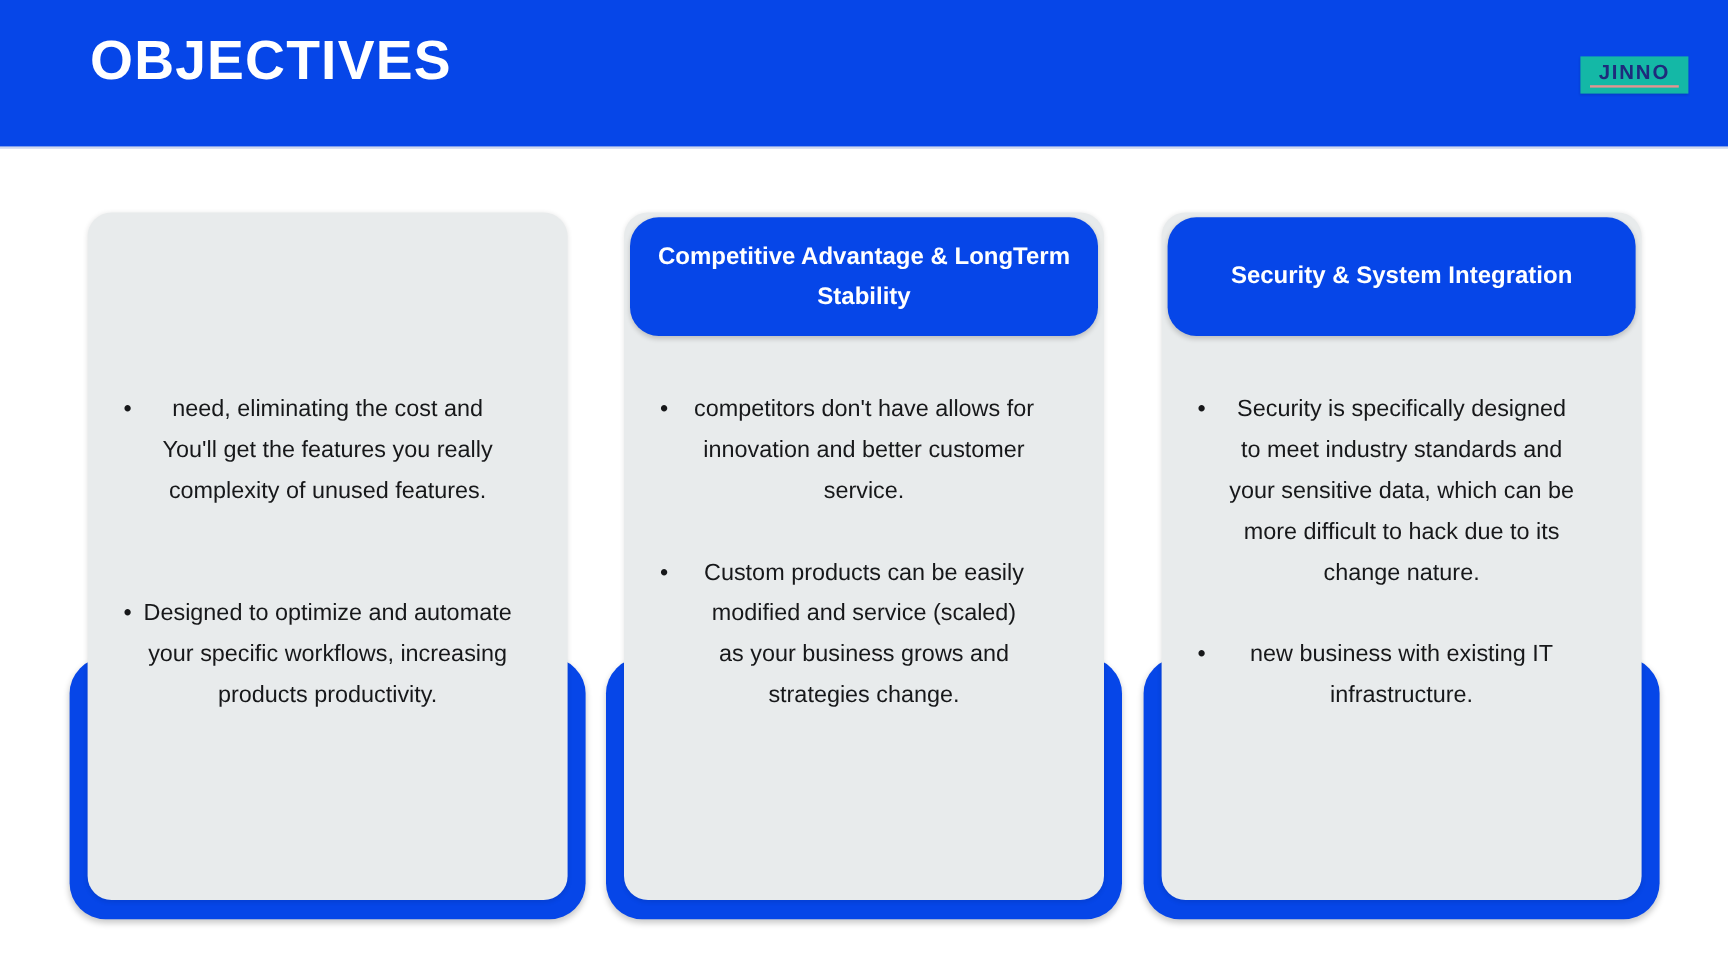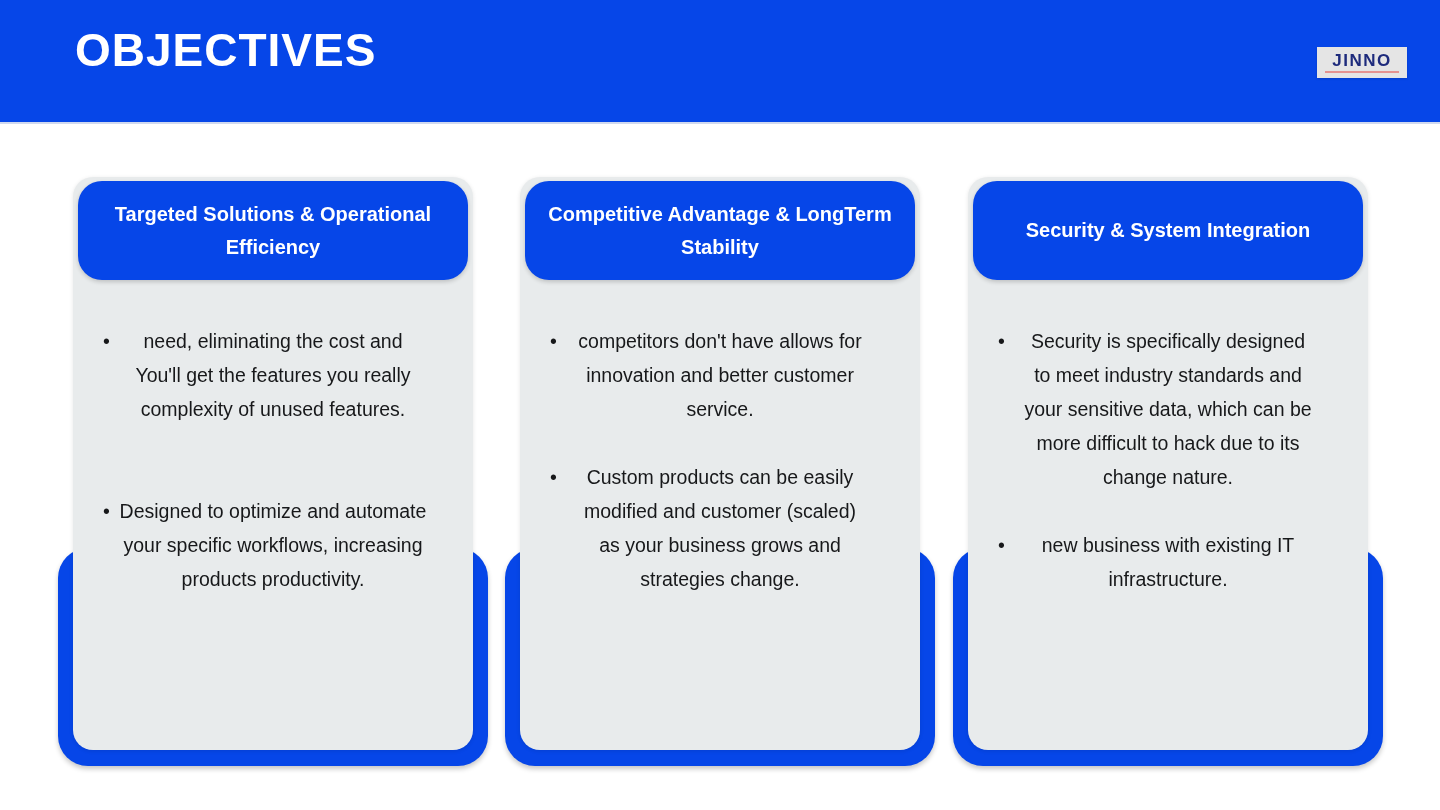--- a/index.html
+++ b/index.html
@@ -23,21 +23,21 @@
     background:var(--accent);
     box-shadow:0 2px 0 rgba(150,170,220,0.45);
   }
   .page-title{
     position:absolute;left:75px;top:0;height:100px;
     display:flex;align-items:center;
     color:#ffffff;font-size:46px;font-weight:800;letter-spacing:1px;
   }
   .logo{
     position:absolute;right:33px;top:47px;width:90px;height:31px;
-    background:#e5e5e5;
+    background:#14b8a6;
     display:flex;flex-direction:column;align-items:center;justify-content:center;
     box-shadow:0 1px 2px rgba(0,0,0,0.15);
   }
   .logo-text{
     color:var(--logo-navy);font-size:17px;font-weight:bold;
     letter-spacing:1.5px;line-height:1;
   }
   .logo-underline{
     width:74px;height:2px;background:var(--logo-underline);margin-top:2px;
   }
@@ -89,24 +89,20 @@
 <div class="topbar"></div>
 <div class="page-title">OBJECTIVES</div>
 <div class="logo">
   <div class="logo-text">JINNO</div>
   <div class="logo-underline"></div>
 </div>
 
 <div class="card c1">
   <div class="card-backdrop"></div>
   <div class="card-body"></div>
-  <div class="card-header">
-      <div>Targeted Solutions &amp; Operational</div>
-      <div>Efficiency</div>
-    </div>
   <div class="card-content">
     <div class="bullet">
       <span class="dot">•</span>
       <div>
           <div>need, eliminating the cost and</div>
           <div>You'll get the features you really</div>
           <div>complexity of unused features.</div>
         </div>
     </div>
     <div class="bullet mt-lg">
@@ -133,21 +129,21 @@
       <div>
           <div>competitors don't have allows for</div>
           <div>innovation and better customer</div>
           <div>service.</div>
         </div>
     </div>
     <div class="bullet mt">
       <span class="dot">•</span>
       <div>
           <div>Custom products can be easily</div>
-          <div>modified and customer (scaled)</div>
+          <div>modified and service (scaled)</div>
           <div>as your business grows and</div>
           <div>strategies change.</div>
         </div>
     </div>
   </div>
 </div>
 
 <div class="card c3">
   <div class="card-backdrop"></div>
   <div class="card-body"></div>

